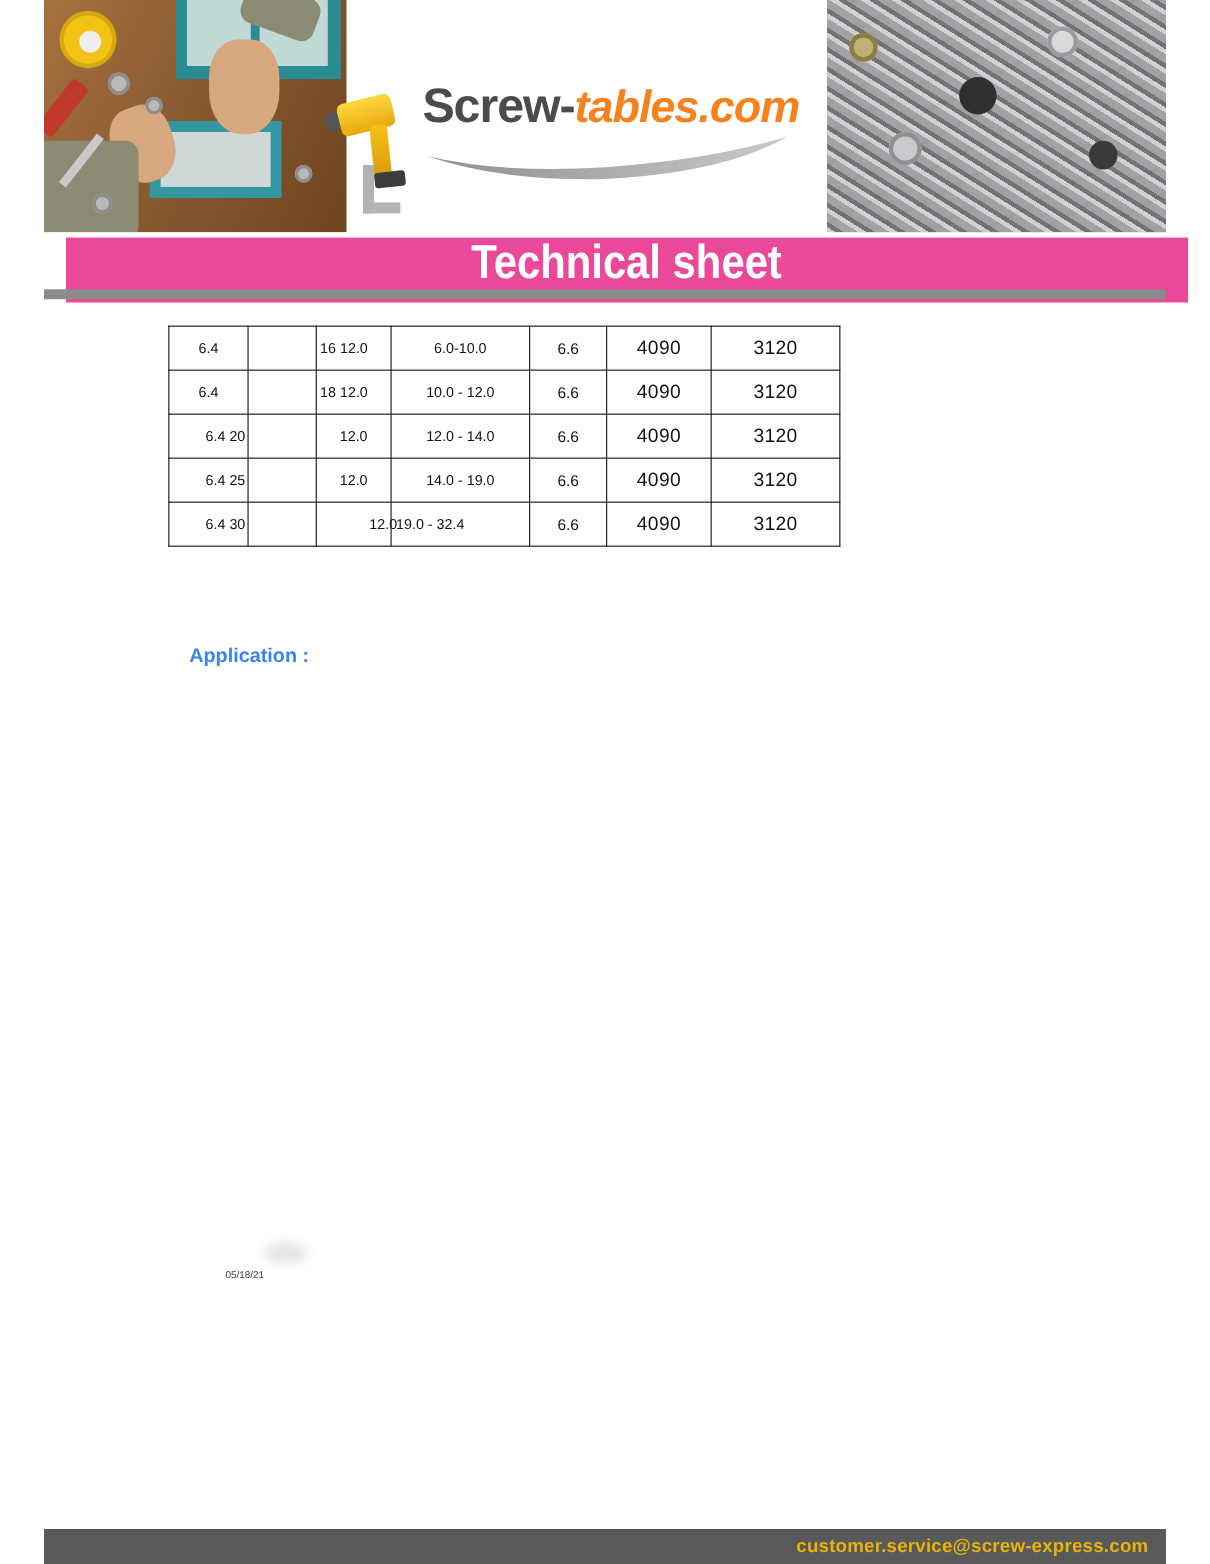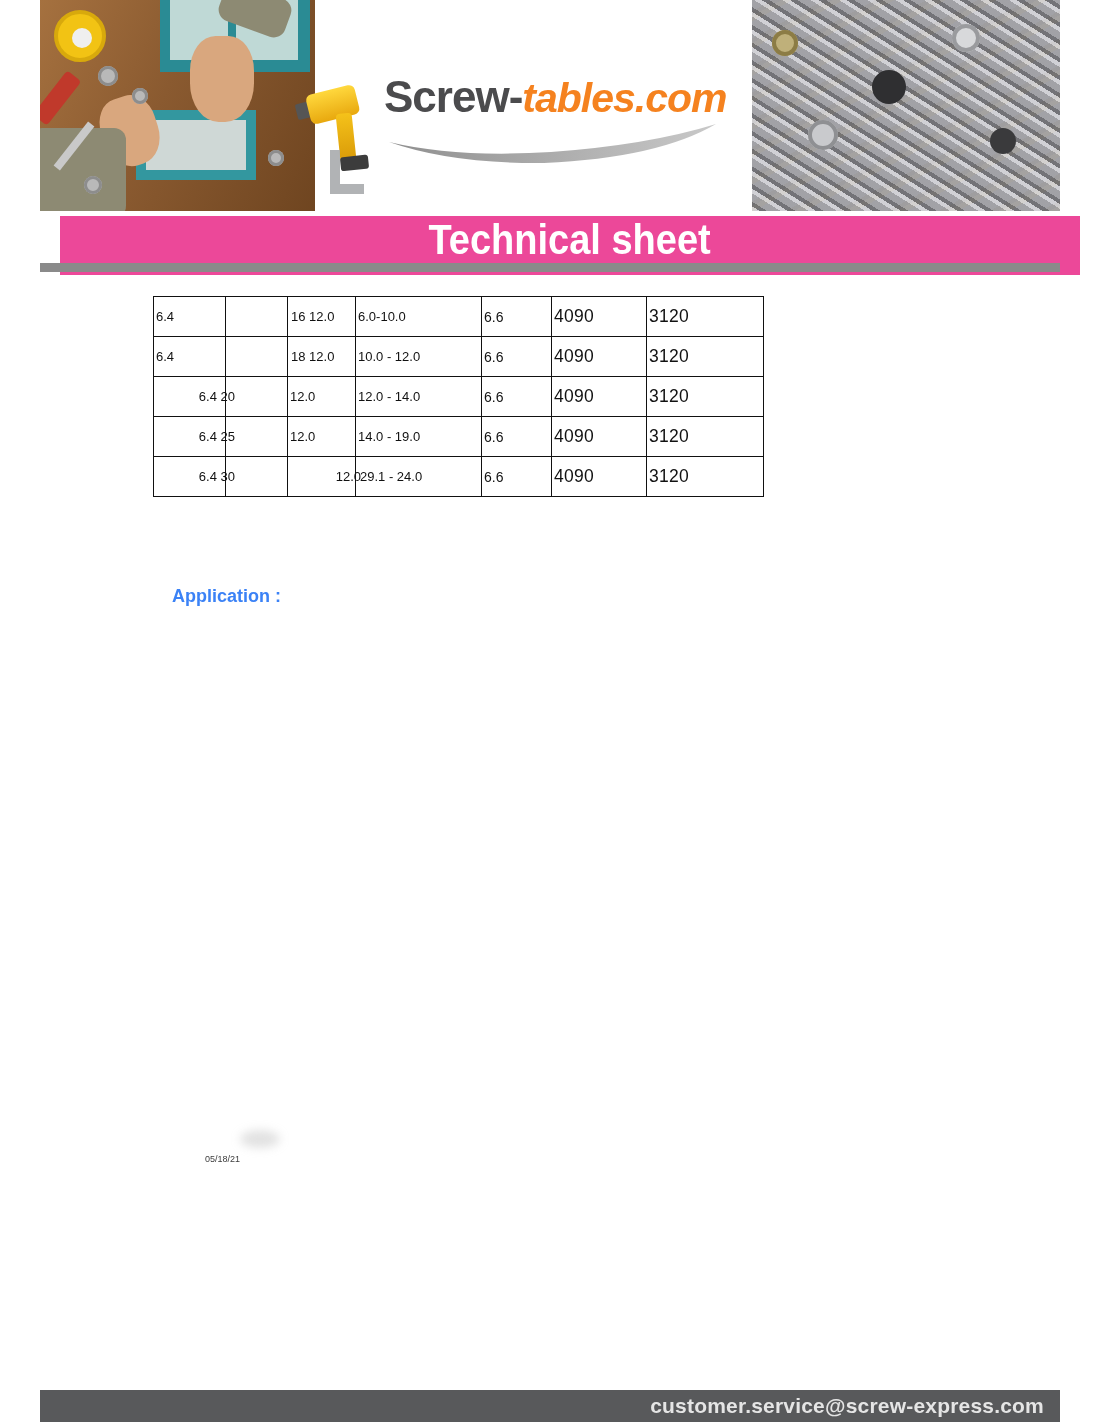--- a/index.html
+++ b/index.html
@@ -41,45 +41,45 @@
   .swoosh { position:absolute; left:386px; top:118px; width:340px; height:50px; }
 
   
   .banner { position:absolute; left:40px; top:216px; width:1020px; height:59px; background:#ec4899; text-align:center;margin-left:20px; }
   .banner-title { display:inline-block; font-size:40px; font-weight:bold; color:#ffffff; letter-spacing:0px; transform:scale(0.95,1.08); transform-origin:center; line-height:47px; }
   .banner-shadow { position:absolute; left:40px; top:263px; width:1020px; height:9px; background:#8a8a8a; }
 
   
   .spec-table-wrap { position:absolute; left:153px; top:296px; }
   table.spec { border-collapse:collapse; table-layout:fixed; }
-  table.spec td { border:1.6px solid #111; height:40px; font-size:13px; color:#111; overflow:visible; padding:0 2px; }
+  table.spec td { border:1.6px solid #111; height:40px; text-align:center; font-size:13px; color:#111; overflow:visible; padding:0 2px; }
   table.spec td span { display:inline-block; white-space:nowrap; }
   table.spec td:nth-child(5) { font-size:14px; }
   table.spec td:nth-child(6), table.spec td:nth-child(7) { font-size:17.5px; letter-spacing:.3px; }
   table.spec tr:nth-child(-n+2) td:nth-child(3) { text-align:left; padding-left:3px; }
-  table.spec tr:nth-child(n+3) td:nth-child(1) { text-align:right; padding-right:0; }
+  table.spec tr:nth-child(n+3) td:nth-child(1) { text-align:right; padding-right:12px; }
   table.spec tr:nth-child(n+3) td:nth-child(1) span { transform:translateX(10px); }
   table.spec tr:nth-child(5) td:nth-child(3) { text-align:right; padding-right:0; }
   table.spec tr:nth-child(5) td:nth-child(3) span { transform:translateX(6px); }
   table.spec tr:nth-child(5) td:nth-child(4) { text-align:left; padding-left:4px; }
 
   
   .application-heading { position:absolute; left:172px; top:586px; font-size:18px; font-weight:bold; color:#3b82f6; }
   .application-list { position:absolute; left:202px; top:631px; list-style:none; }
   .application-list li { font-size:13.5px; color:#222; line-height:19.5px; }
   .application-list li:nth-child(1) { font-size:14px; }
   .application-list li:nth-child(3) { font-size:14px; }
 
   
   .doc-date { position:absolute; left:205px; top:1133px; font-size:9px; color:#3c3c3c;margin-top:21px; }
   .smudge { position:absolute; left:240px; top:1130px; width:40px; height:18px; background:rgba(160,160,160,.3); border-radius:50%; filter:blur(5px); }
 
   
   .footer-bar { position:absolute; left:40px; bottom:0; width:1020px; height:32px; background:#58595b; }
-  .footer-email { position:absolute; right:16px; top:0; line-height:32px; font-size:21px; font-weight:bold; color:#e5e5e5; letter-spacing:.2px; }
+  .footer-email { position:absolute; right:16px; top:0; line-height:32px; font-size:17px; font-weight:bold; color:#eab308; letter-spacing:.2px; }
 </style>
 </head>
 <body>
 
 <div class="page">
 
   <div class="photo photo-left">
     <div class="pl-tape" style="left:14px; top:10px; width:52px; height:52px;"></div>
     <div class="pl-tape-core" style="left:32px; top:28px; width:20px; height:20px;"></div>
     <div class="pl-box" style="left:120px; top:-8px; width:150px; height:80px;"></div>
@@ -178,21 +178,21 @@
             <td><span>12.0</span></td>
             <td><span>14.0 - 19.0</span></td>
             <td><span>6.6</span></td>
             <td><span>4090</span></td>
             <td><span>3120</span></td>
           </tr>
           <tr>
             <td><span>6.4 30</span></td>
             <td><span></span></td>
             <td><span>12.0</span></td>
-            <td><span>29.1 - 24.0</span></td>
+            <td><span>19.0 - 32.4</span></td>
             <td><span>6.6</span></td>
             <td><span>4090</span></td>
             <td><span>3120</span></td>
           </tr>
         </tbody>
     </table>
   </div>
 
   <div class="application-heading">Application :</div>
 

